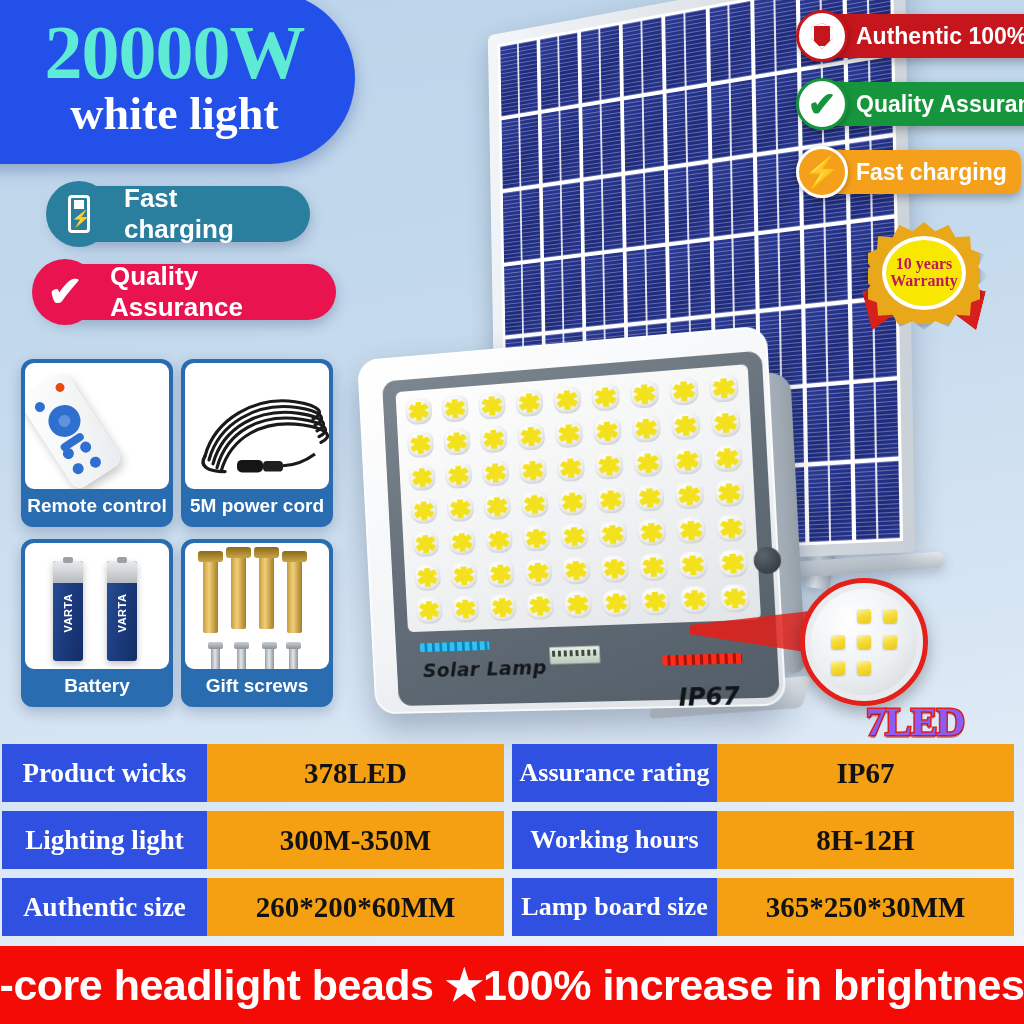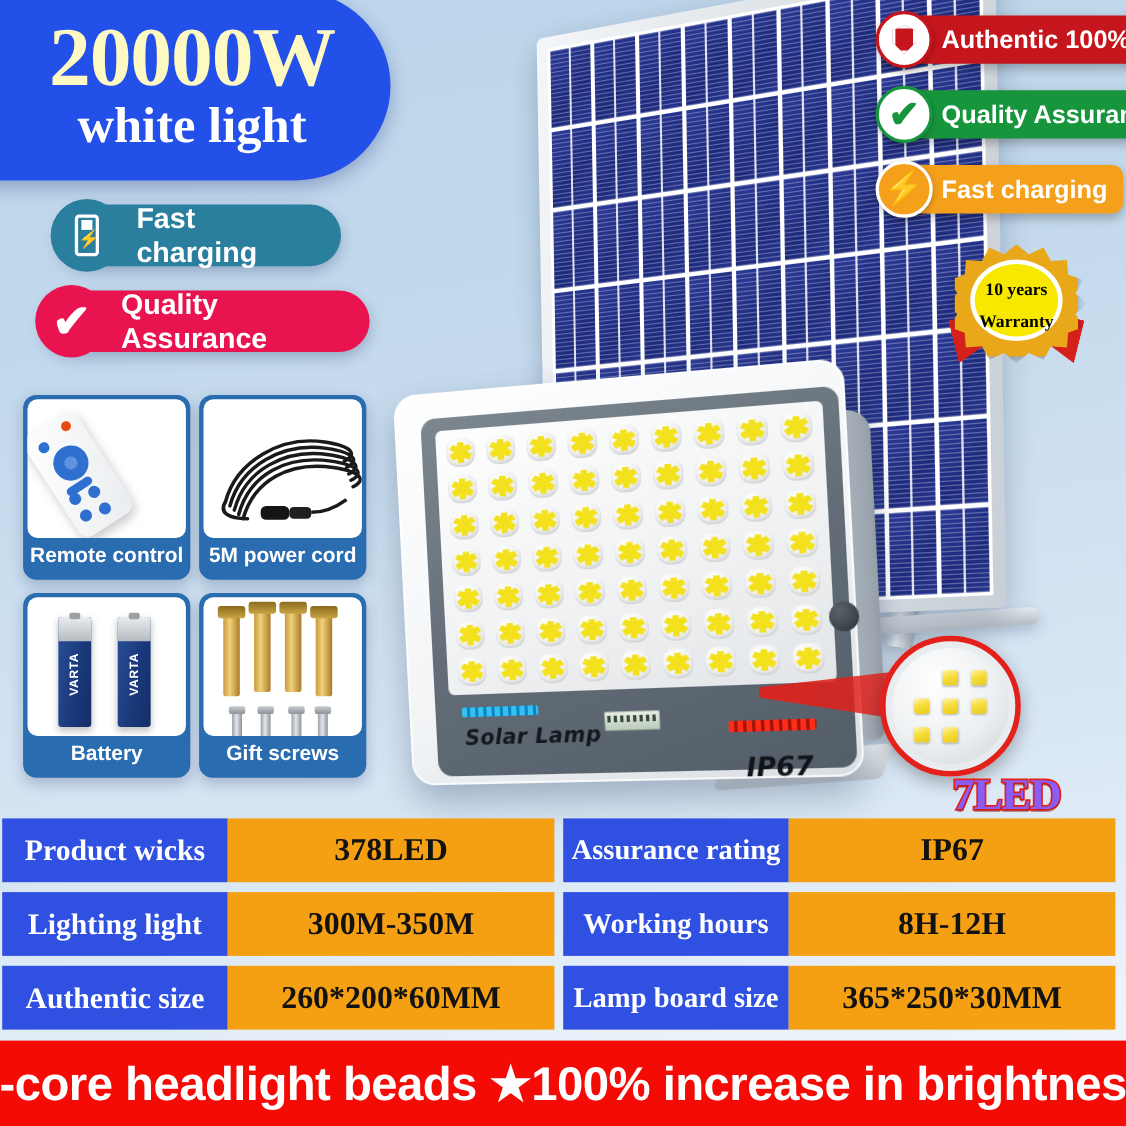--- a/index.html
+++ b/index.html
@@ -169,21 +169,21 @@
   
   #headline{
     position:absolute; left:-40px; top:-8px; width:395px; height:172px;
     background:#2250e8; border-radius:0 90px 90px 0;
     box-shadow:0 6px 16px rgba(20,40,120,.30);
     display:flex; flex-direction:column; align-items:center; justify-content:center;
     padding-left:34px;
   }
   #headline .big{
     font-family:"Liberation Serif", serif; font-weight:bold;
-    font-size:76px; line-height:.92; color:#fef9c3; letter-spacing:-1px;
+    font-size:76px; line-height:.92; color:#5eead4; letter-spacing:-1px;
   }
   #headline .sub{
     font-family:"Liberation Serif", serif; font-weight:bold;
     font-size:46px; line-height:1.05; color:#fff; margin-top:2px;
   }
 
   
   .lpill{
     position:absolute; display:flex; align-items:center; height:56px;
     border-radius:30px; padding-right:22px;
@@ -338,21 +338,21 @@
     clip-path:polygon(50% 0,60% 9%,72% 3%,78% 15%,91% 14%,92% 27%,104% 32%,98% 44%,108% 53%,98% 62%,104% 74%,92% 79%,91% 92%,78% 91%,72% 103%,60% 97%,50% 106%,40% 97%,28% 103%,22% 91%,9% 92%,8% 79%,-4% 74%,2% 62%,-8% 53%,2% 44%,-4% 32%,8% 27%,9% 14%,22% 15%,28% 3%,40% 9%);
     filter:drop-shadow(0 3px 5px rgba(0,0,0,.3));
   }
   #seal .disc{
     position:absolute; left:20px; top:14px; width:84px; height:74px;
     border-radius:50%; background:#f8e800; border:4px solid #fff;
     display:flex; flex-direction:column; align-items:center; justify-content:center;
   }
   #seal .disc span{
     font-family:"Liberation Serif", serif; font-weight:bold;
-    font-size:16px; color:#000000; line-height:1.05;margin-top:12px;
+    font-size:16px; color:#be185d; line-height:1.05;
   }
 
   
   #spec{ position:absolute; left:0; top:744px; width:995px; height:198px; }
   .tbl{ position:absolute; width:502px; }
   #tbl-left{ left:2px; }
   #tbl-right{ left:512px; }
   .trow{ position:absolute; left:0; width:100%; height:58px; display:flex; }
   .trow .k{
     width:205px; background:#2f50e0; color:#fff;

